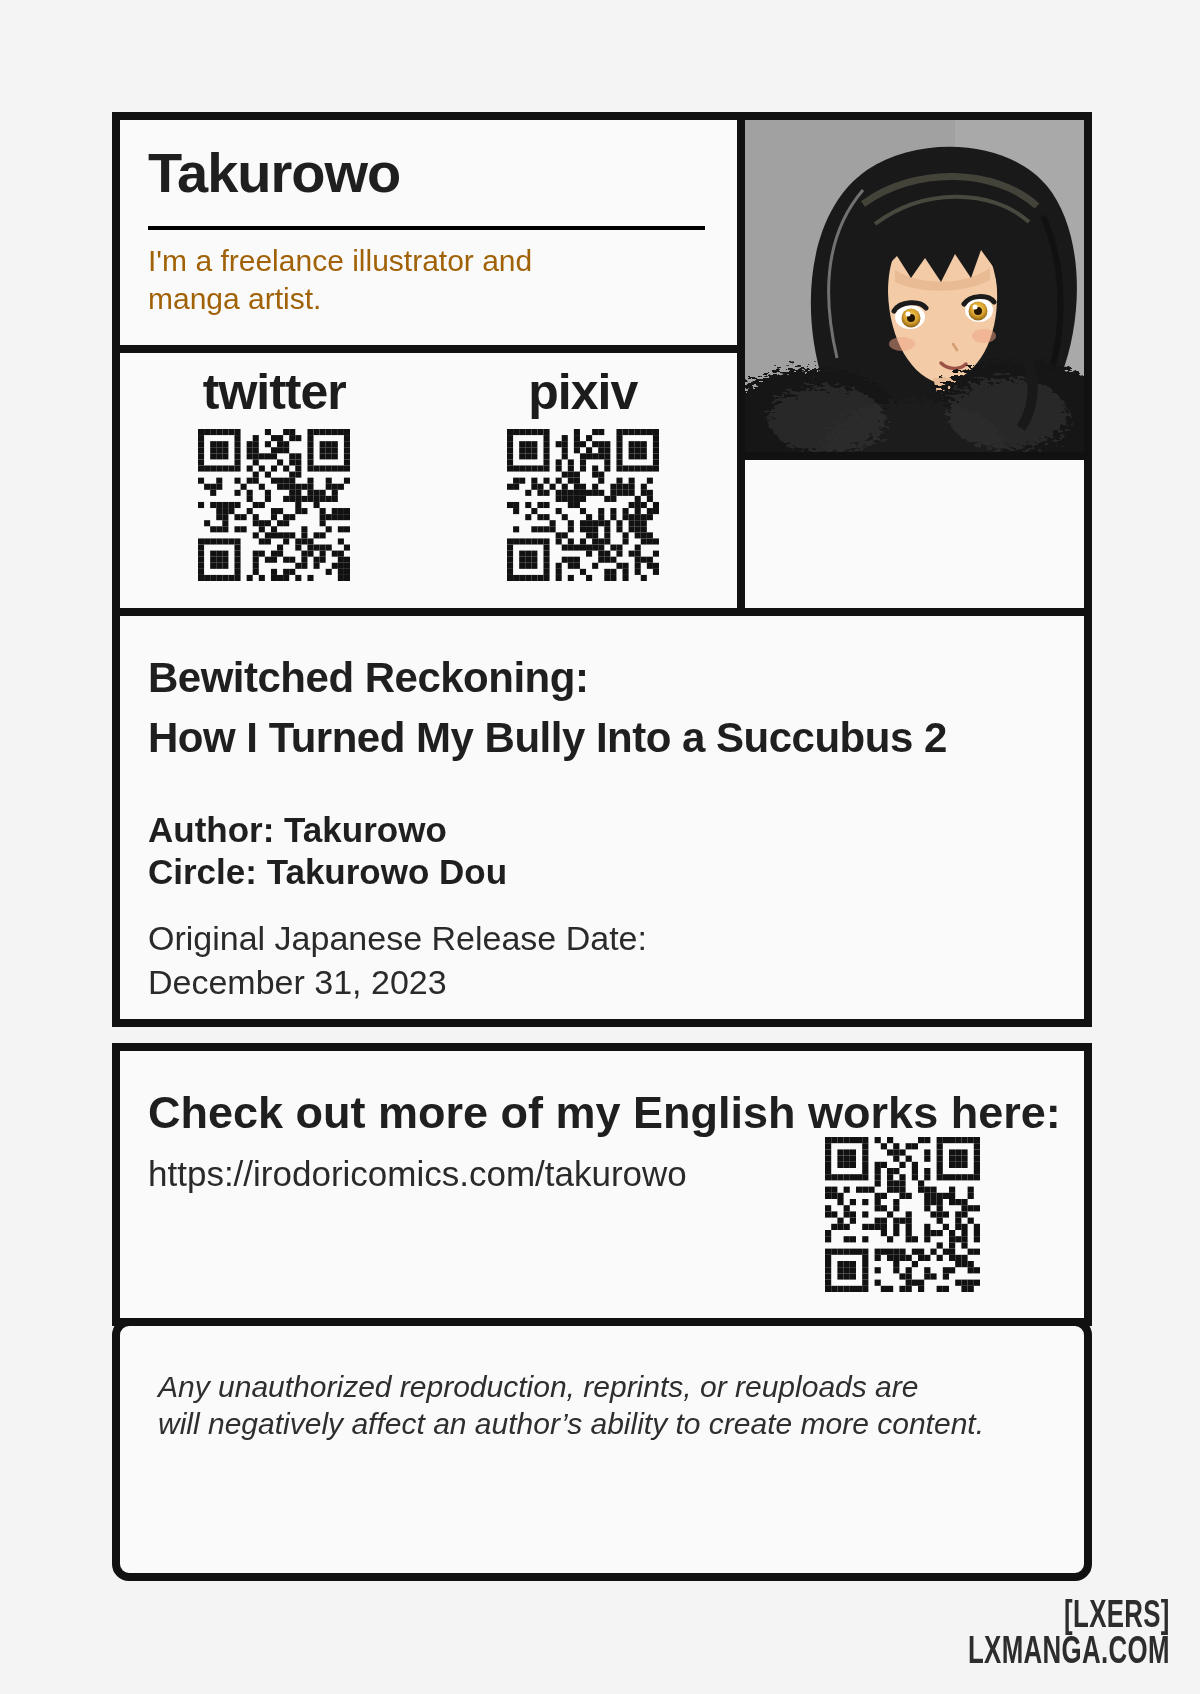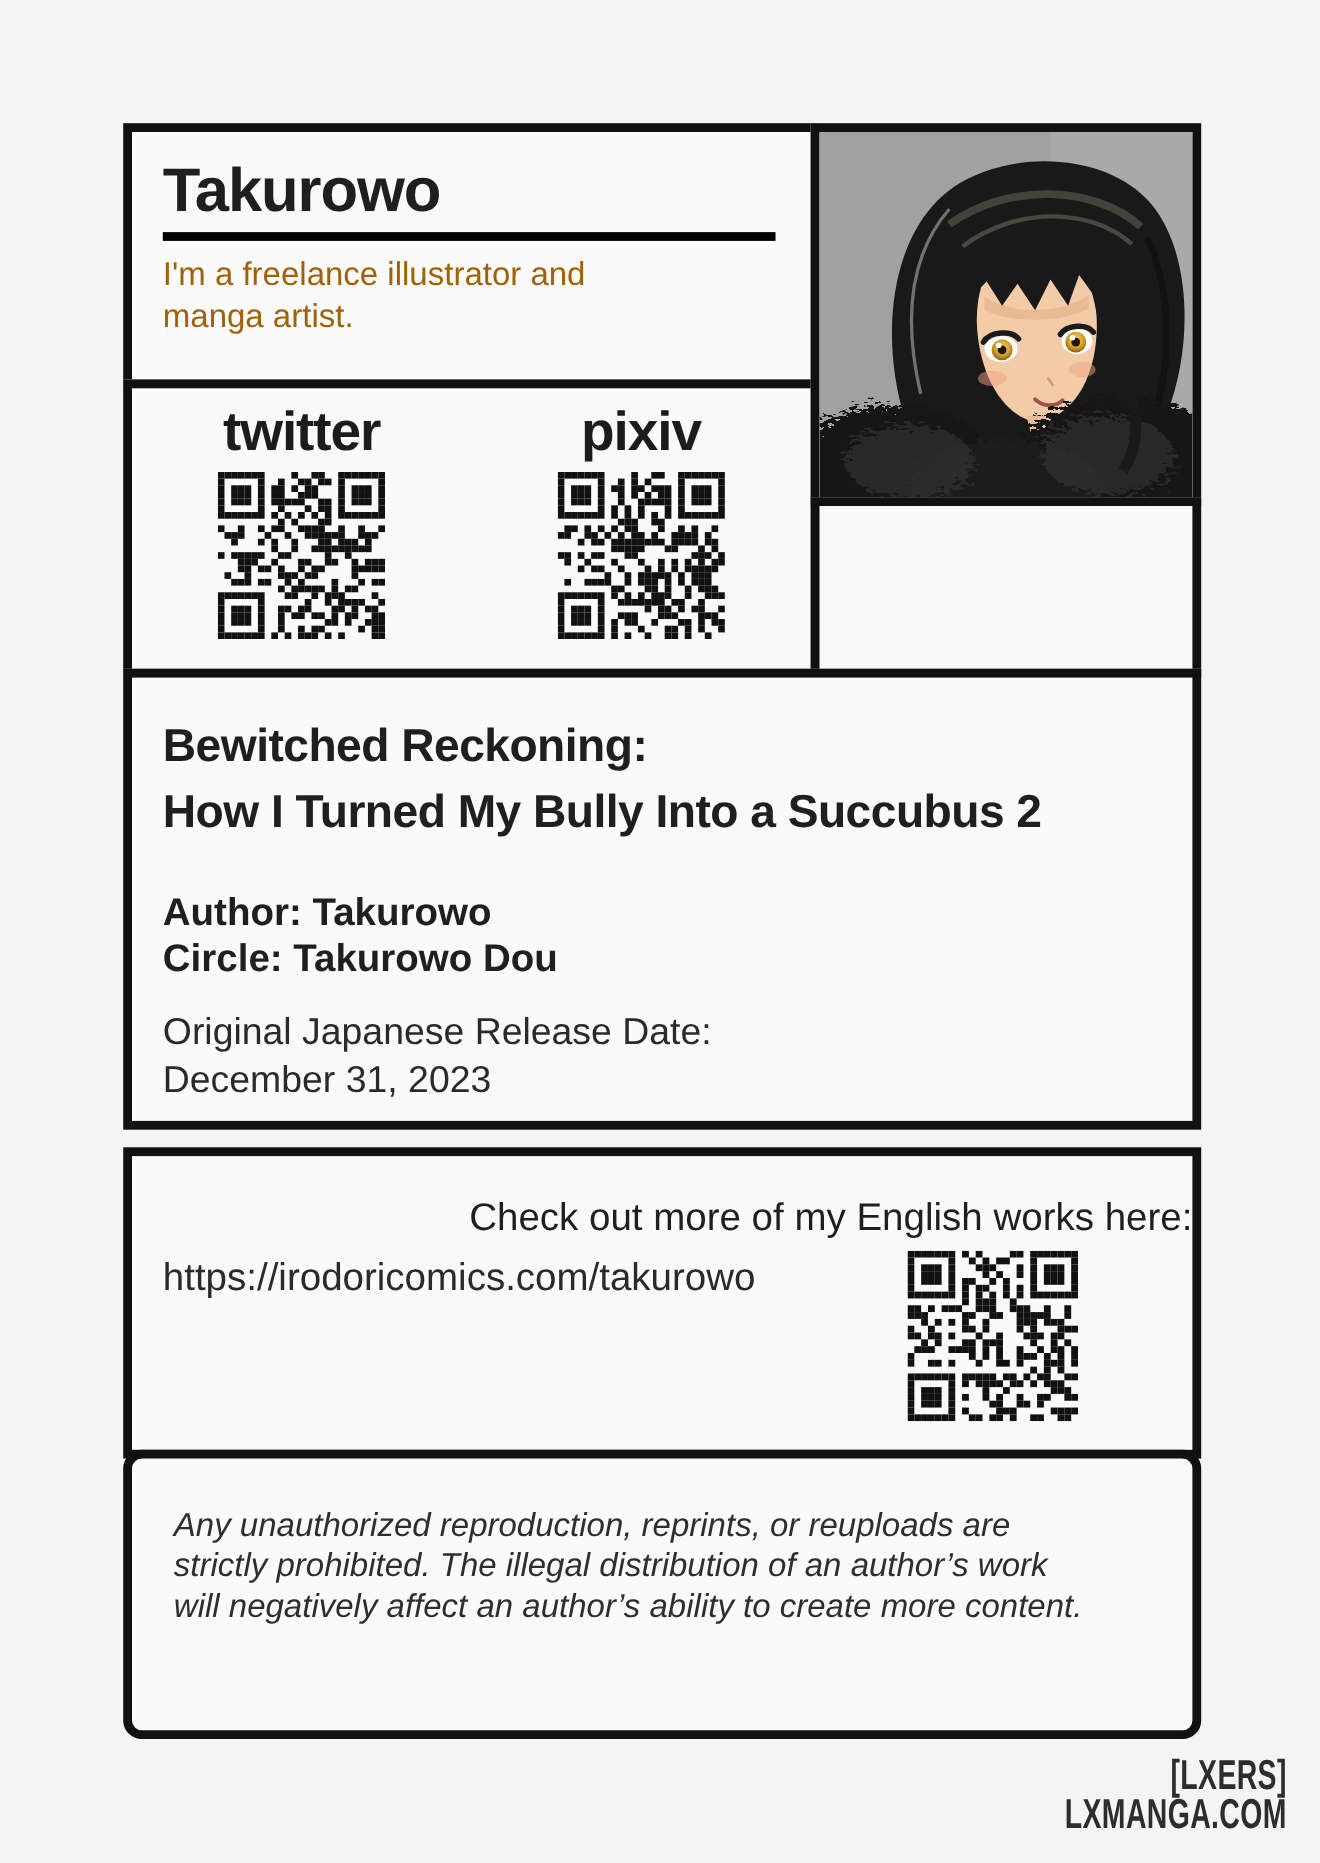--- a/index.html
+++ b/index.html
@@ -15,22 +15,22 @@
     position: absolute;
     border: 8px solid #111111;
     background: #fafafa;
   }
   
   #profile-box { left: 112px; top: 112px; width: 633px; height: 241px; padding: 20px 24px 0 28px; }
   #profile-box h1 {
     font-size: 56px;
     font-weight: bold;
     letter-spacing: -1px;
-    padding-bottom: 6px;
-    border-bottom: 8px solid #000000;
+    padding-bottom: 21px;
+    border-bottom: 4px solid #000000;
     margin-right: 8px;
   }
   .bio { margin-top: 12px; font-size: 30px; line-height: 1.25; color: #a16207; }
   .bio-line { display: block; }
   
   #social-box {
     left: 112px; top: 345px; width: 633px; height: 271px;
     display: flex; justify-content: space-around; align-items: flex-start;
     padding-top: 10px;
   }
@@ -41,21 +41,21 @@
   #portrait-box { left: 737px; top: 112px; width: 355px; height: 348px; overflow: hidden; }
   #portrait-box svg { display: block; width: 100%; height: 100%; }
   #spacer-box { left: 737px; top: 452px; width: 355px; height: 164px; }
   
   #title-box { left: 112px; top: 608px; width: 980px; height: 419px; padding: 32px 30px 0 28px; }
   .work-title { font-size: 42px; font-weight: bold; line-height: 1.42; letter-spacing: -0.5px; }
   .credit-lines { margin-top: 42px; font-size: 35px; font-weight: bold; line-height: 1.18; }
   .release-lines { margin-top: 24px; font-size: 34px; line-height: 1.3; color: #2a2a2a; }
   
   #promo-box { left: 112px; top: 1043px; width: 980px; height: 283px; padding: 36px 0 0 28px; }
-  .promo-heading { font-size: 35px; font-weight: normal; text-align: right; }
+  .promo-heading { font-size: 45px; font-weight: bold; }
   .promo-url { margin-top: 15px; font-size: 35px; color: #2a2a2a; }
   .promo-qr { position: absolute; left: 705px; top: 86px; width: 155px; height: 155px; }
   
   #disclaimer-box { left: 112px; top: 1318px; width: 980px; height: 263px; padding: 42px 44px 0 38px; border-radius: 17px; }
   #disclaimer-box div { font-style: italic; font-size: 30px; line-height: 1.24; color: #2e2e2e; }
   
   #watermark {
     position: absolute; top: 1596px; right: 30px;
     text-align: right;
     font-weight: bold; font-size: 38px; line-height: 36px;
@@ -1093,21 +1093,20 @@
           <rect x="108" y="144" width="6" height="6"></rect>
           <rect x="114" y="144" width="6" height="6"></rect>
           <rect x="132" y="144" width="6" height="6"></rect>
           <rect x="138" y="144" width="6" height="6"></rect>
         </g>
       </svg>
   </section>
 
   <section class="box" id="disclaimer-box">
     <div>Any unauthorized reproduction, reprints, or reuploads are</div>
-    <div>strictly prohibited. The illegal distribution of an author’s work</div>
     <div>will negatively affect an author’s ability to create more content.</div>
   </section>
 
   <div id="watermark">
     <div>[LXERS]</div>
     <div>LXMANGA.COM</div>
   </div>
 
 </div>
 

